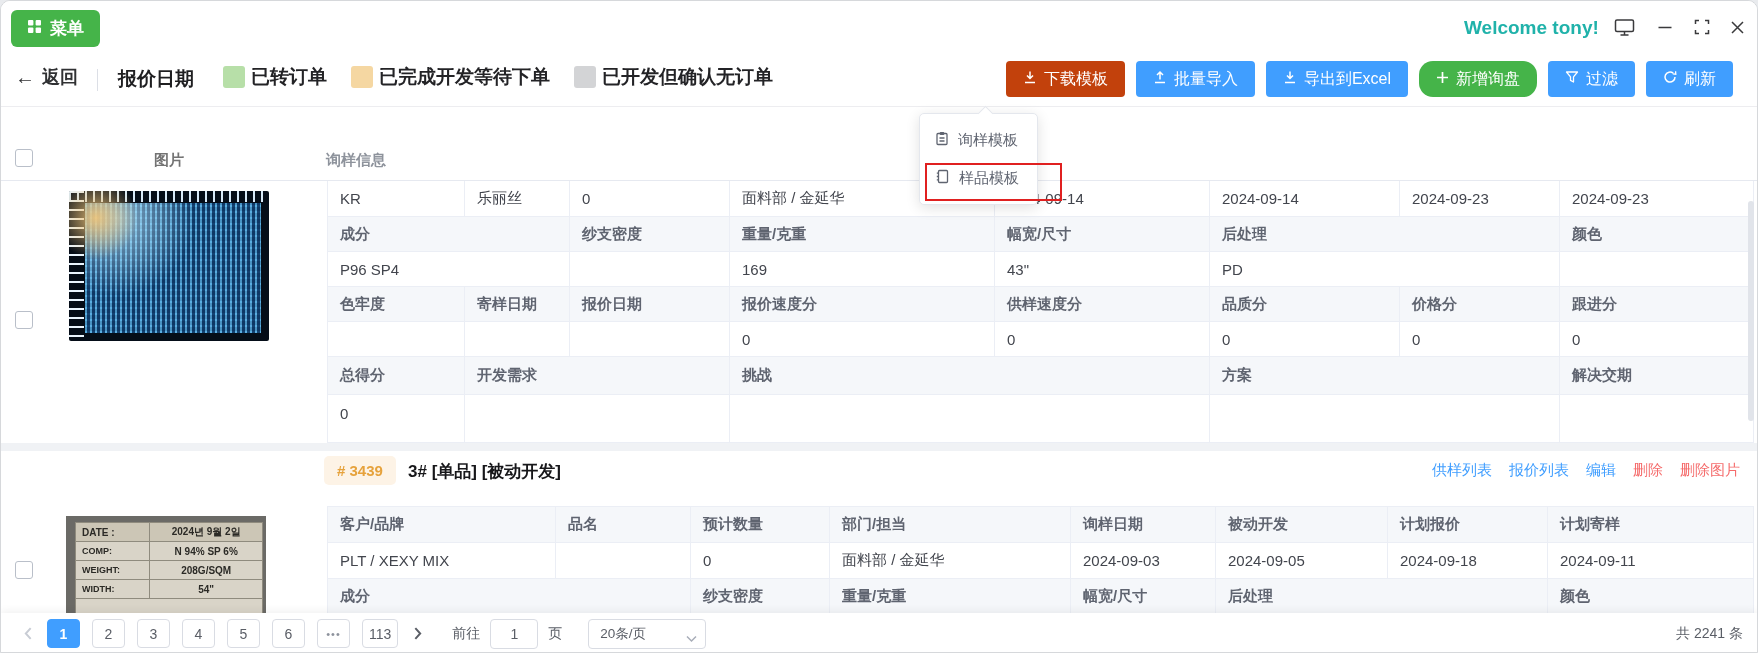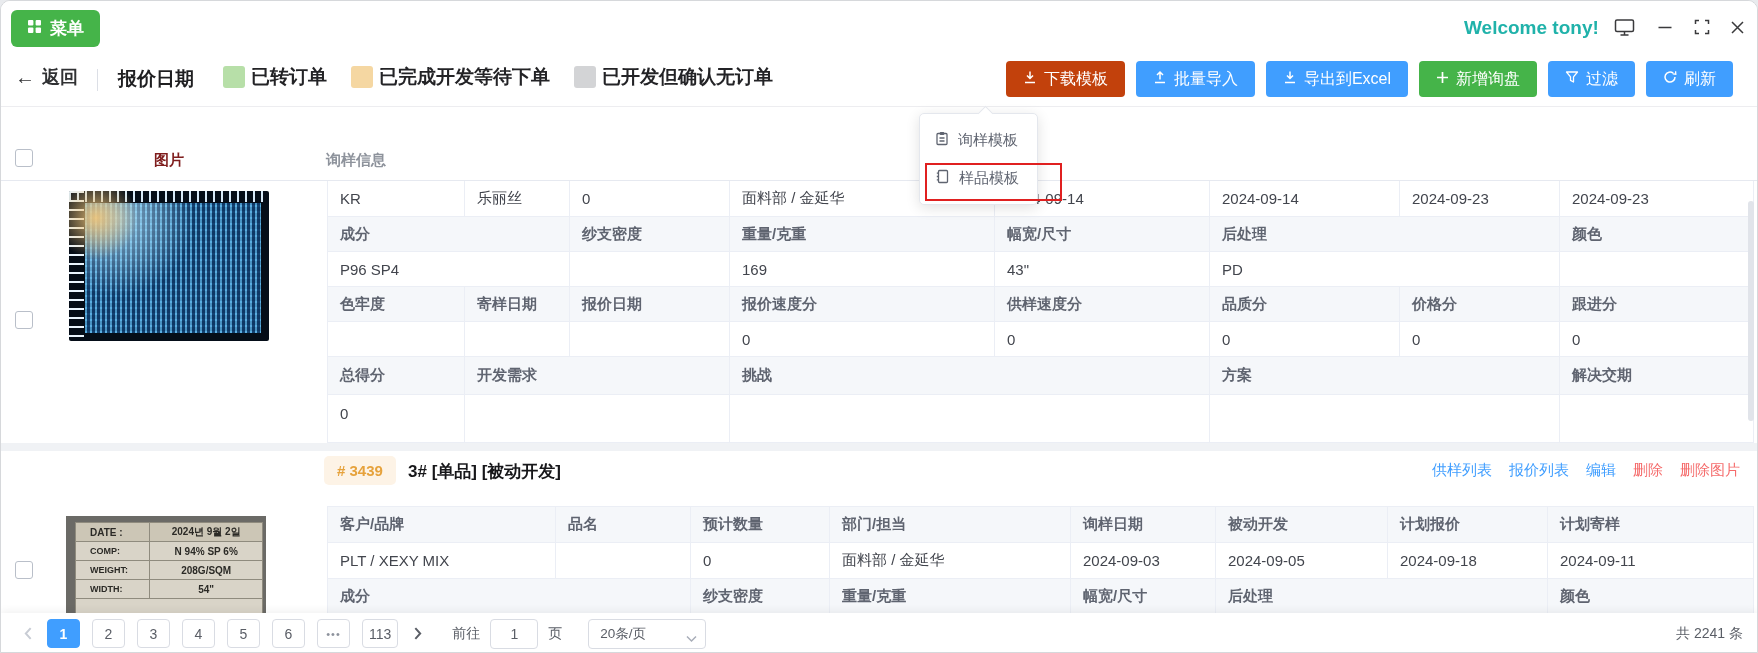--- a/index.html
+++ b/index.html
@@ -29,27 +29,27 @@
   .page-title { position:absolute; left:117px; top:15px; font-size:19px; font-weight:600; color:#1f1f21; }
   .legend { position:absolute; left:222px; top:13px; display:flex; align-items:center; }
   .legend-item { display:flex; align-items:center; gap:6px; margin-right:24px; }
   .swatch { width:22px; height:22px; border-radius:3px; }
   .legend-label { font-size:19px; font-weight:700; color:#232326; }
   .tb-buttons { position:absolute; right:24px; top:10px; display:flex; gap:11px; }
   .btn { height:36px; padding:0 17px; border:none; border-radius:4px; color:#fff;
          font-size:16px; font-family:inherit; display:flex; align-items:center; gap:7px; cursor:pointer; }
   .btn-lightblue { background:#c2410c; }
   .btn-blue { background:#409eff; }
-  .btn-green { background:#45b449; }
+  .btn-green { background:#45b449;border-radius:14px; }
 
   
   .listheader { position:absolute; left:0; top:106px; width:100%; height:74px; background:#fff;
                 border-bottom:1px solid #e6e9f0; }
   .col-img-label { position:absolute; left:130px; top:150px; width:76px; text-align:center;
-                   font-size:15px; font-weight:700; color:#7f1d1d; }
+                   font-size:15px; font-weight:700; color:#737373; }
   .col-info-label { position:absolute; left:325px; top:150px; font-size:15px; font-weight:700; color:#8e939c; }
   .checkbox { position:absolute; width:18px; height:18px; background:#fff;
               border:1px solid #b9bfc9; border-radius:3px; cursor:pointer; }
 
   
   .rtable { position:absolute; left:326px; width:1427px; border-left:1px solid #ebeef5; }
   .trow { display:grid; }
   .g1 { grid-template-columns:137px 105px 160px 265px 215px 190px 160px 1fr; }
   .g2 { grid-template-columns:228px 135px 139px 241px 145px 172px 160px 1fr; }
   .cell { display:flex; align-items:center; padding:0 12px; font-size:15px;
@@ -85,21 +85,21 @@
   .ruler-t { position:absolute; left:0; top:0; width:100%; height:11px;
              background:repeating-linear-gradient(90deg,#d7e9f8 0 2px, transparent 2px 8px); }
   .glow { position:absolute; left:-18px; top:-18px; width:90px; height:90px;
           background:radial-gradient(circle, rgba(243,198,120,.9), rgba(243,198,120,0) 65%); }
   .speccard { position:absolute; left:65px; top:515px; width:200px; height:105px;
               background:#6b6a66; overflow:hidden; cursor:pointer; }
   .paper { position:absolute; left:9px; top:6px; right:3px; bottom:-14px; background:#d9d4c8;
            border:1px solid #8f8b7e; font-size:11px; color:#2b2a26; }
   .prow { display:flex; border-bottom:1px solid #8f8b7e; height:19px; align-items:center; }
   .prow-head { background:#ccc6b6; font-weight:700; }
-  .plab { width:40%; padding-left:14px; border-right:1px solid #8f8b7e; height:100%;
+  .plab { width:40%; padding-left:6px; border-right:1px solid #8f8b7e; height:100%;
           display:flex; align-items:center; font-size:9px; font-weight:700; }
   .pval { flex:1; text-align:center; font-size:10px; font-weight:600; }
   .prow-head .plab { font-size:10px; }
 
   
   .dropdown { position:absolute; left:918px; top:112px; width:119px; background:#fff;
               border:1px solid #e4e7ed; border-radius:5px; z-index:30;
               box-shadow:0 3px 14px rgba(0,0,0,.12); padding:7px 0; }
   .dropdown::before { content:""; position:absolute; top:-6px; left:60px; width:10px; height:10px;
               background:#fff; border-left:1px solid #e4e7ed; border-top:1px solid #e4e7ed;

